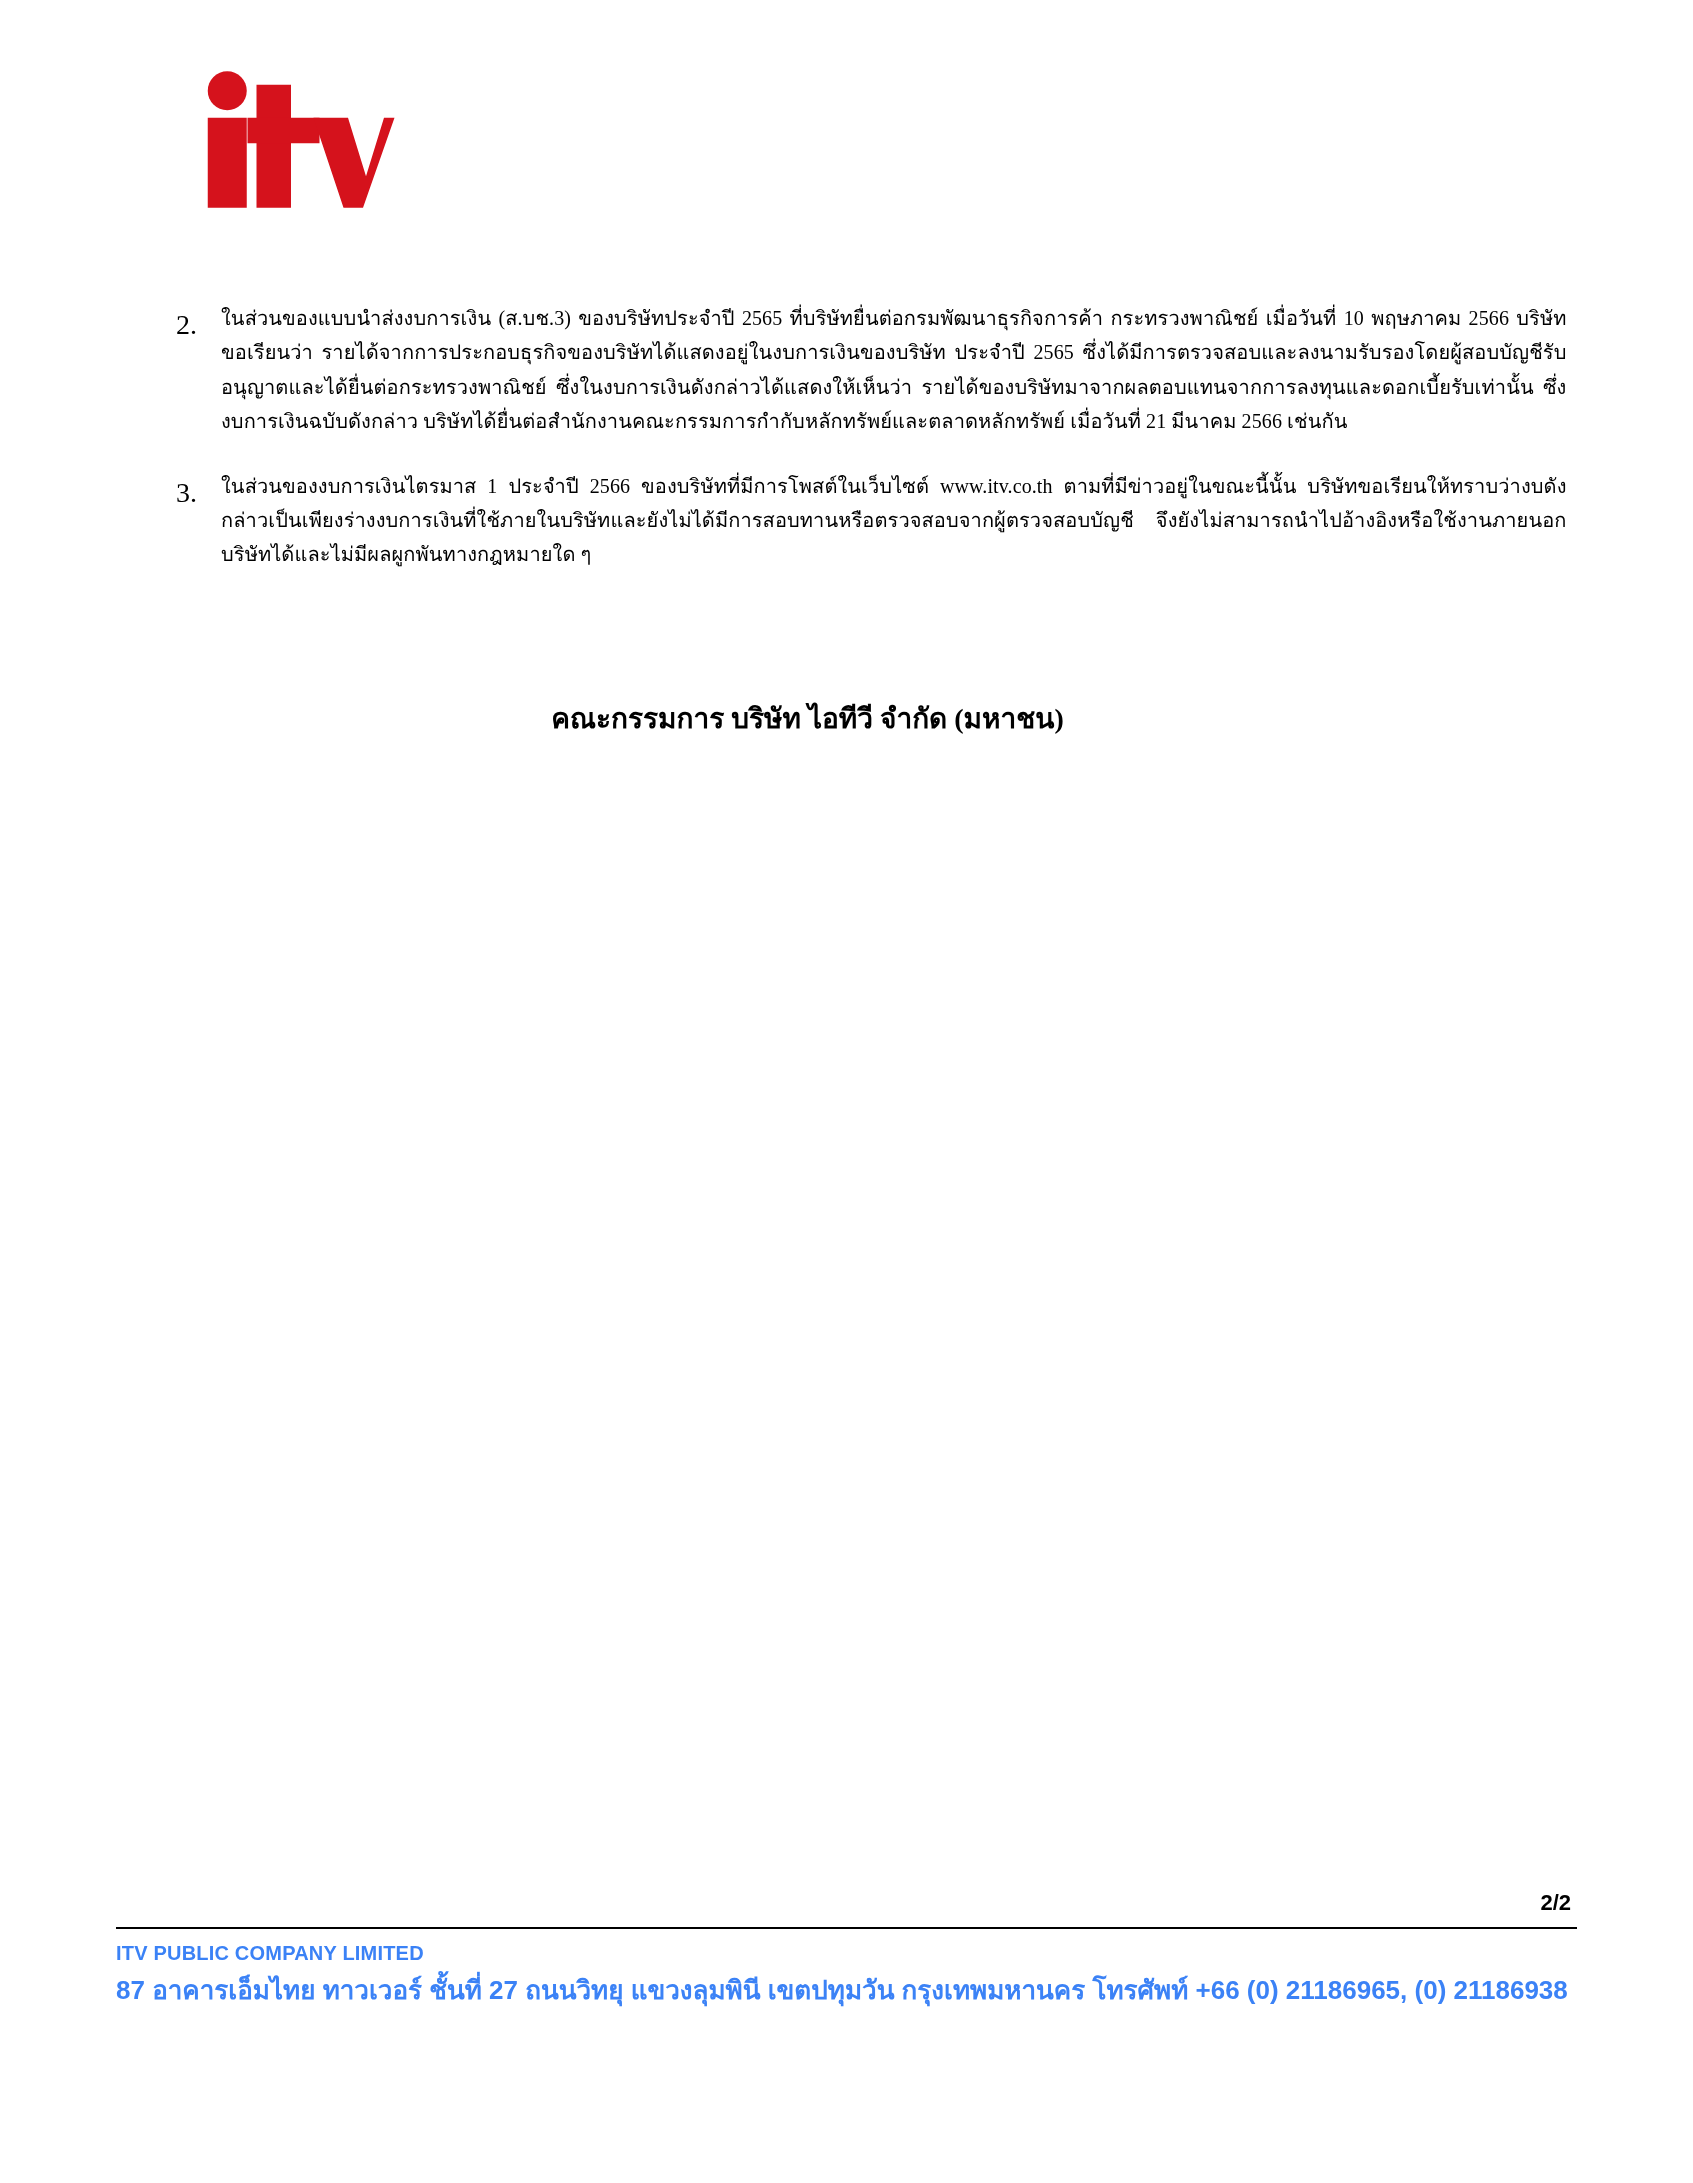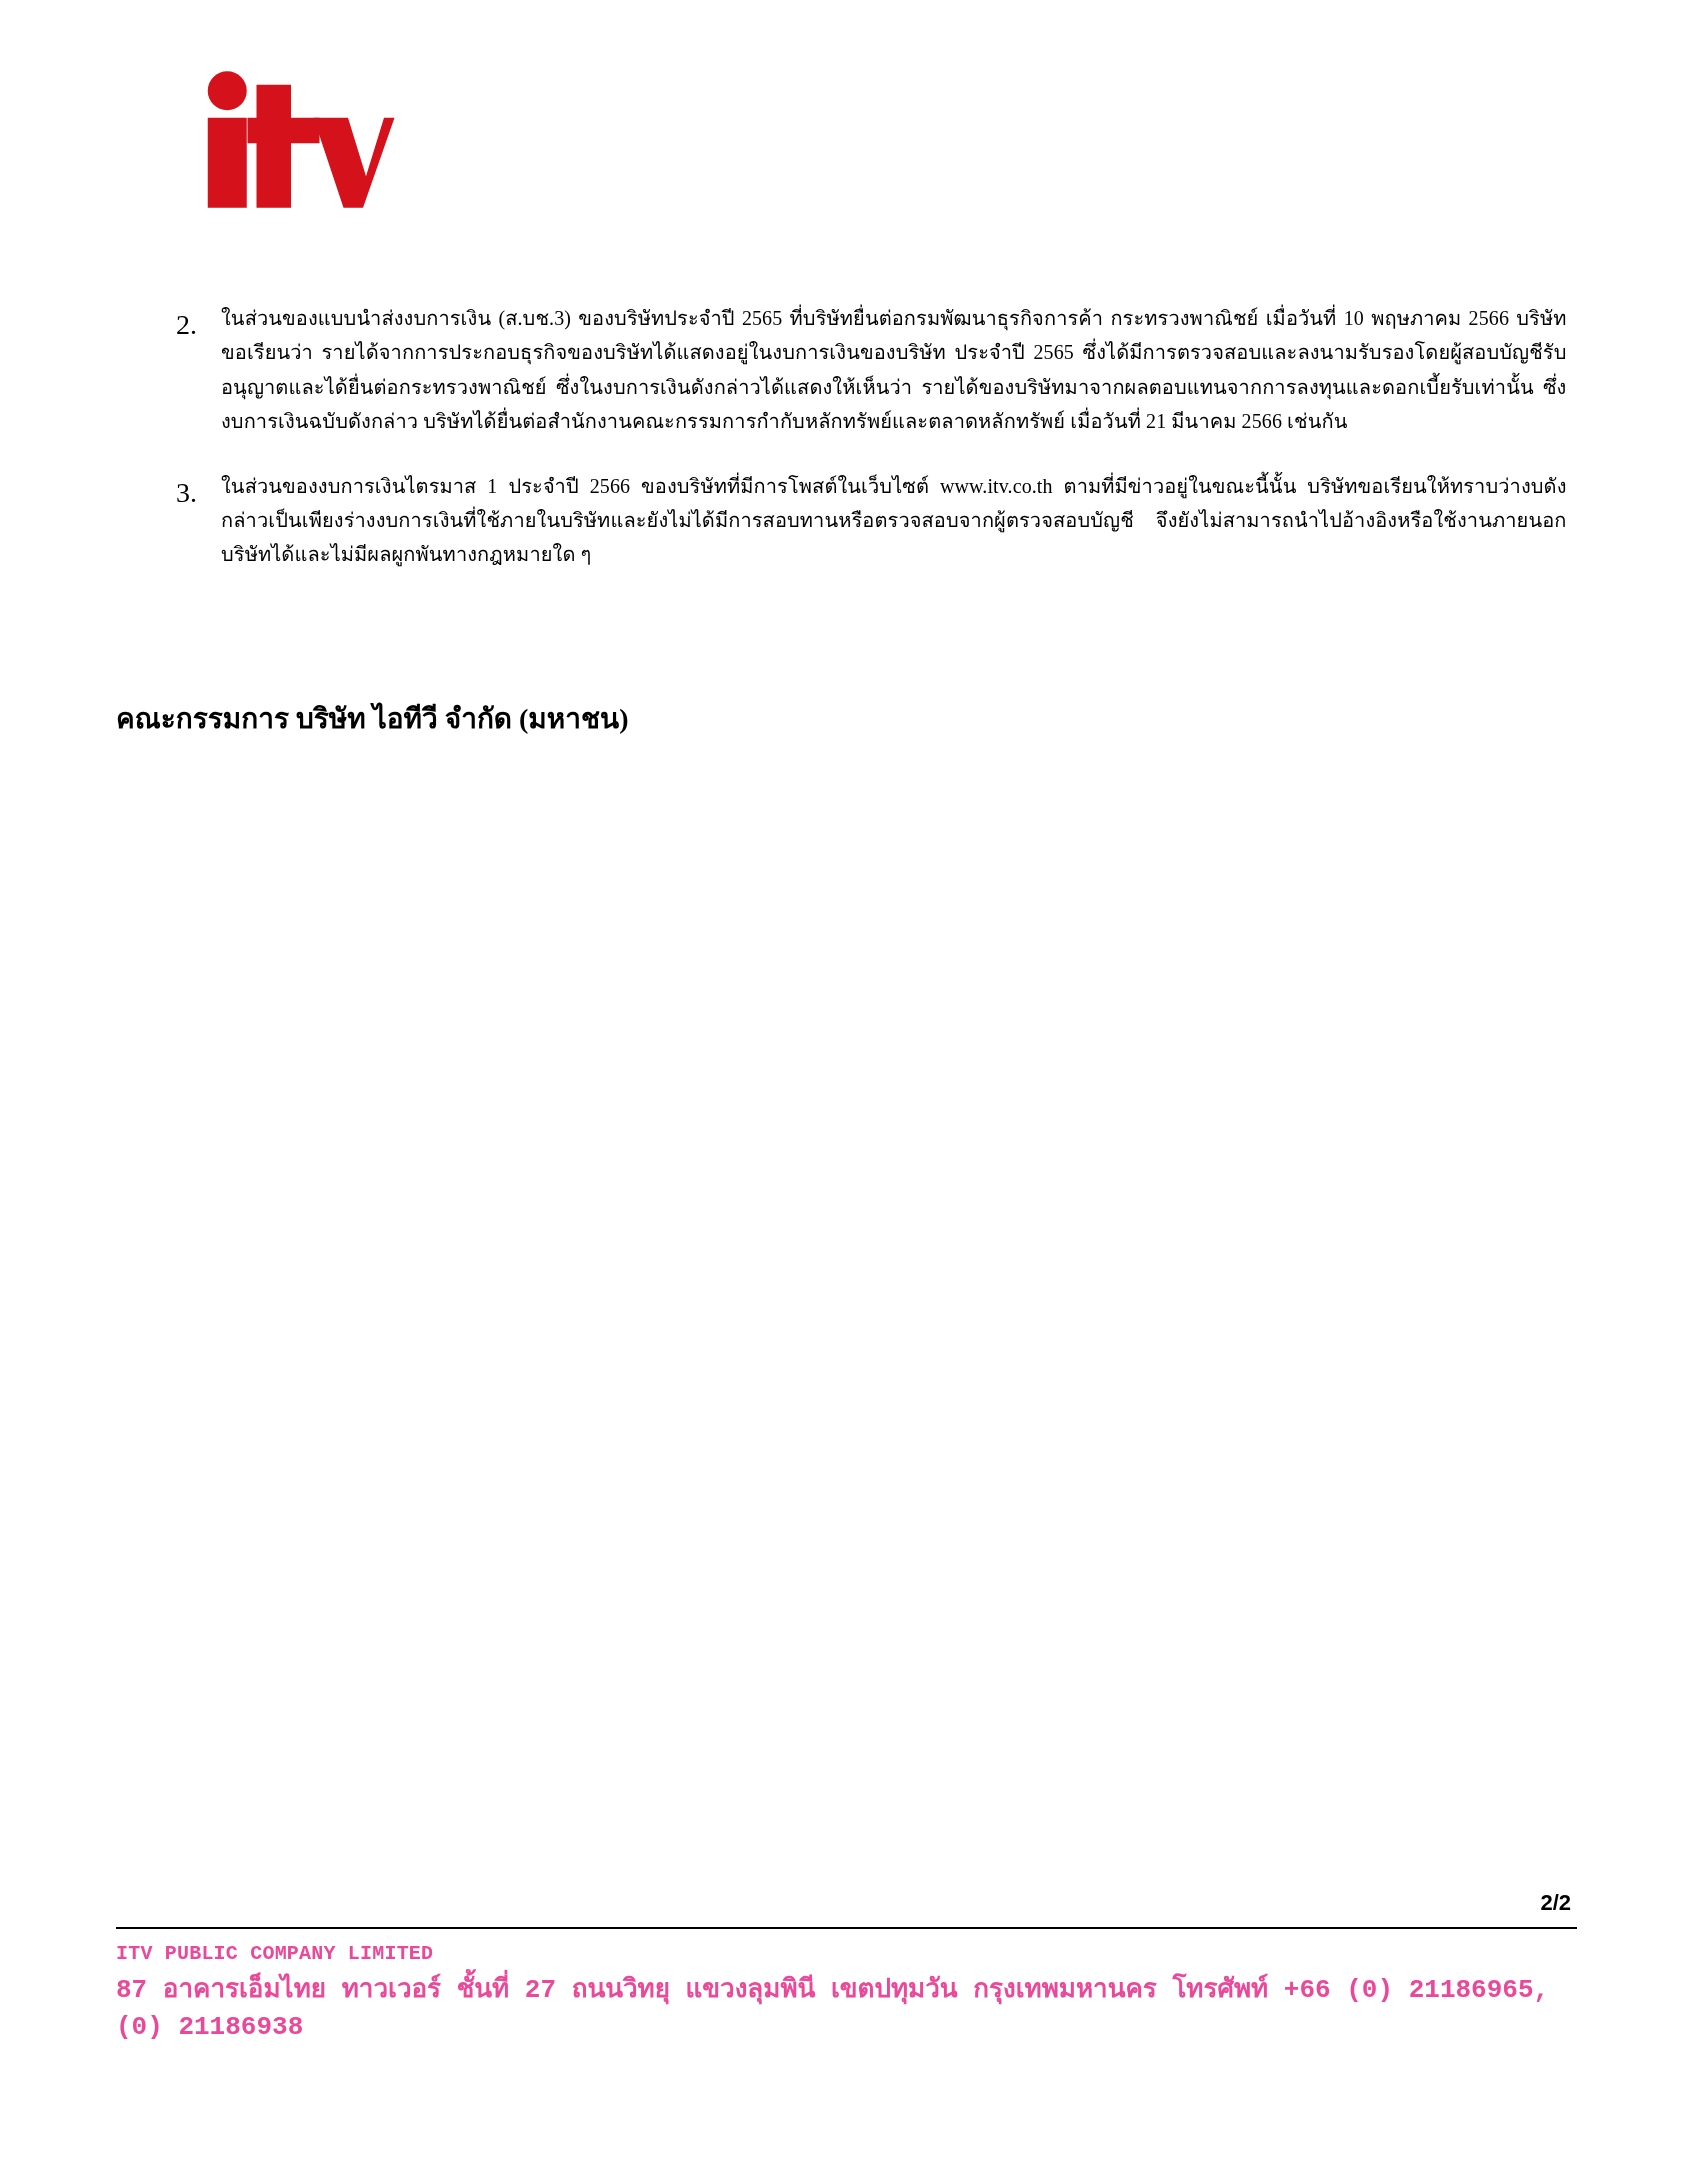--- a/index.html
+++ b/index.html
@@ -70,20 +70,21 @@
     margin-top: 32px;
     margin-left: 60px;
     width: 1382px;
     font-size: 28px;
     line-height: 1.72;
     text-align: justify;
   }
 
   .signature {
     margin-top: 124px;
+    text-align: center;
     font-size: 28px;
     font-weight: bold;
     padding-right: 90px;
   }
 
   
   .page-number {
     position: absolute;
     right: 122px;
     top: 1890px;
@@ -99,22 +100,22 @@
     top: 1927px;
     width: 1461px;
     height: 1.5px;
     background: #000000;
   }
   .footer {
     position: absolute;
     left: 116px;
     top: 1942px;
     width: 1495px;
-    font-family: Liberation Mono, monospace;
-    color: #ec4899;
+    font-family: Liberation Sans, sans-serif;
+    color: #3b82f6;
   }
   .footer-company {
     font-size: 20px;
     font-weight: bold;
     letter-spacing: 0.2px;
     margin-bottom: 6.8px;
   }
   .footer-line {
     font-size: 26px;
     font-weight: bold;

